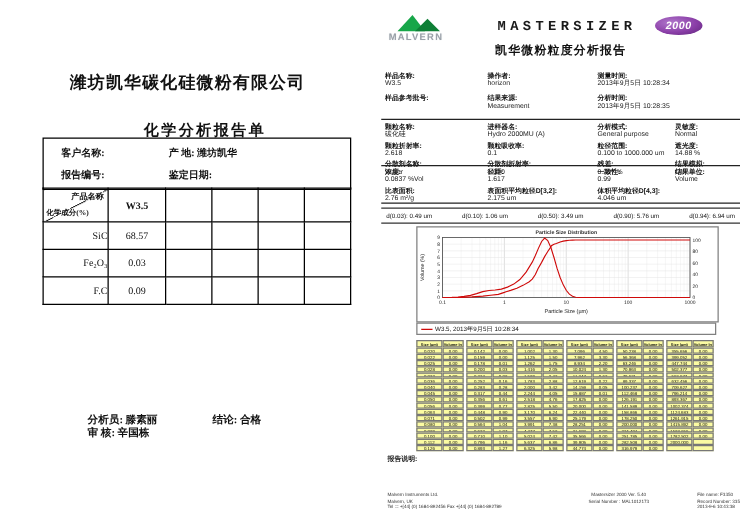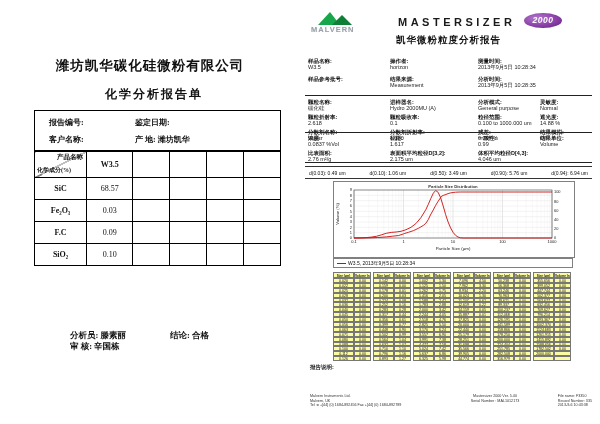--- a/index.html
+++ b/index.html
@@ -4,45 +4,45 @@
 <style>
   html,body{margin:0;padding:0;background:#e9e9e9;}
   .canvas{position:relative;width:600px;height:424px;background:#ffffff;overflow:hidden;
           font-family:"Liberation Sans",sans-serif;color:#111;}
   
   .left-page{position:absolute;left:10px;top:0;width:280px;height:408px;
              font-family:"Liberation Serif","DejaVu Serif",serif;}
   .lp-company{position:absolute;left:0;top:57px;width:100%;text-align:center;
               font-size:13.5px;font-weight:bold;letter-spacing:1px;margin:0;}
   .lp-title{position:absolute;left:0;top:82px;width:100%;text-align:center;
-            font-size:12px;font-weight:bold;letter-spacing:2px;margin:4px;}
+            font-size:12px;font-weight:bold;letter-spacing:2px;margin:14px;}
   .info-box{position:absolute;left:24px;top:110px;width:245px;height:40px;
             border:1.2px solid #000;font-size:8px;font-weight:bold;}
   .info-row{display:flex;margin-top:6px;}
   .info-cell-l{margin-left:14px;width:86px;}
   .info-cell-r{width:130px;}
   .chem-table{position:absolute;left:24px;top:150px;width:247px;border-collapse:collapse;}
   .chem-table td{border:1px solid #000;font-size:8px;text-align:center;padding:0;height:21px;}
   .chem-table td.diag{position:relative;width:52px;height:26px;
       background-image:linear-gradient(to bottom right,transparent 49.5%,#000 49.5%,#000 50.6%,transparent 50.6%);}
   .diag-top{position:absolute;top:2px;right:3px;font-size:6.5px;font-weight:bold;}
   .diag-bot{position:absolute;bottom:2px;left:2px;font-size:6px;font-weight:bold;}
   .chem-table td.prod{width:46px;font-weight:bold;}
   .chem-table td.ecol{width:37px;}
-  .chem-table td.cname{font-weight:bold;}
+  .chem-table td.cname{font-weight:normal;text-align:right;}
   .sign-row{position:absolute;left:60px;top:318px;width:200px;font-size:8.5px;font-weight:bold;margin-top:12px;}
   .sign-row .concl{position:absolute;left:100px;top:0;}
   .sign-row2{position:absolute;left:60px;top:341px;font-size:8.5px;font-weight:bold;}
   
   .right-page{position:absolute;left:300px;top:0;width:300px;height:424px;font-size:5.5px;}
   .brand-logo{position:absolute;left:10px;top:10px;width:56px;height:26px;}
   .malvern-word{position:absolute;left:1px;top:15px;font-size:7.5px;font-weight:bold;
                 color:#9aa1a9;letter-spacing:1px;text-shadow:0 0 1px #dfe3e6;}
   .ms-word{position:absolute;left:98px;top:16px;font-size:11px;font-weight:bold;
-           letter-spacing:3.5px;color:#1a1a1a;}
+           letter-spacing:3.5px;color:#1a1a1a;font-family:Liberation Mono, monospace;}
   .badge-2000{position:absolute;left:224px;top:13px;width:38px;height:15px;border-radius:50%;
               background:radial-gradient(ellipse at 35% 35%,#b178cc 0%,#8b3fa8 55%,#5c2378 100%);
               color:#fff;font-size:8.5px;font-style:italic;font-weight:bold;text-align:center;
               line-height:15px;letter-spacing:0.5px;}
   .rp-title{position:absolute;left:96px;top:34px;font-size:9.5px;font-weight:bold;letter-spacing:1px;}
   .block{position:absolute;left:8px;right:6px;}
   .bcol{position:absolute;top:0;}
   .pair{margin-bottom:3px;}
   .pair .lbl{font-weight:bold;line-height:6px;}
   .pair .val{line-height:6px;color:#222;}
@@ -72,26 +72,26 @@
 <body>
 
 <div class="canvas">
 
   <section class="left-page">
     <h1 class="lp-company">潍坊凯华碳化硅微粉有限公司</h1>
     <h2 class="lp-title">化学分析报告单</h2>
 
     <div class="info-box">
       <div class="info-row">
+        <span class="info-cell-l">客户名称:</span>
+        <span class="info-cell-r"><span>产    地:</span> <span>潍坊凯华</span></span>
+      </div>
+      <div class="info-row">
         <span class="info-cell-l">报告编号:</span>
         <span class="info-cell-r"><span>鉴定日期:</span> <span></span></span>
-      </div>
-      <div class="info-row">
-        <span class="info-cell-l">客户名称:</span>
-        <span class="info-cell-r"><span>产    地:</span> <span>潍坊凯华</span></span>
       </div>
     </div>
 
     <table class="chem-table">
       <thead>
         <tr>
           <td class="diag">
             <span class="diag-top">产品名称</span>
             <span class="diag-bot">化学成分(%)</span>
           </td>
@@ -115,28 +115,20 @@
             <td class="cname">Fe₂O₃</td>
             <td>0.03</td>
             <td class="ecol"></td>
             <td class="ecol"></td>
             <td class="ecol"></td>
             <td class="ecol"></td>
           </tr>
           <tr>
             <td class="cname">F.C</td>
             <td>0.09</td>
-            <td class="ecol"></td>
-            <td class="ecol"></td>
-            <td class="ecol"></td>
-            <td class="ecol"></td>
-          </tr>
-          <tr>
-            <td class="cname">SiO₂</td>
-            <td>0.10</td>
             <td class="ecol"></td>
             <td class="ecol"></td>
             <td class="ecol"></td>
             <td class="ecol"></td>
           </tr>
         </tbody>
     </table>
 
     <div class="sign-row">
       <span>分析员: 滕素丽</span>

